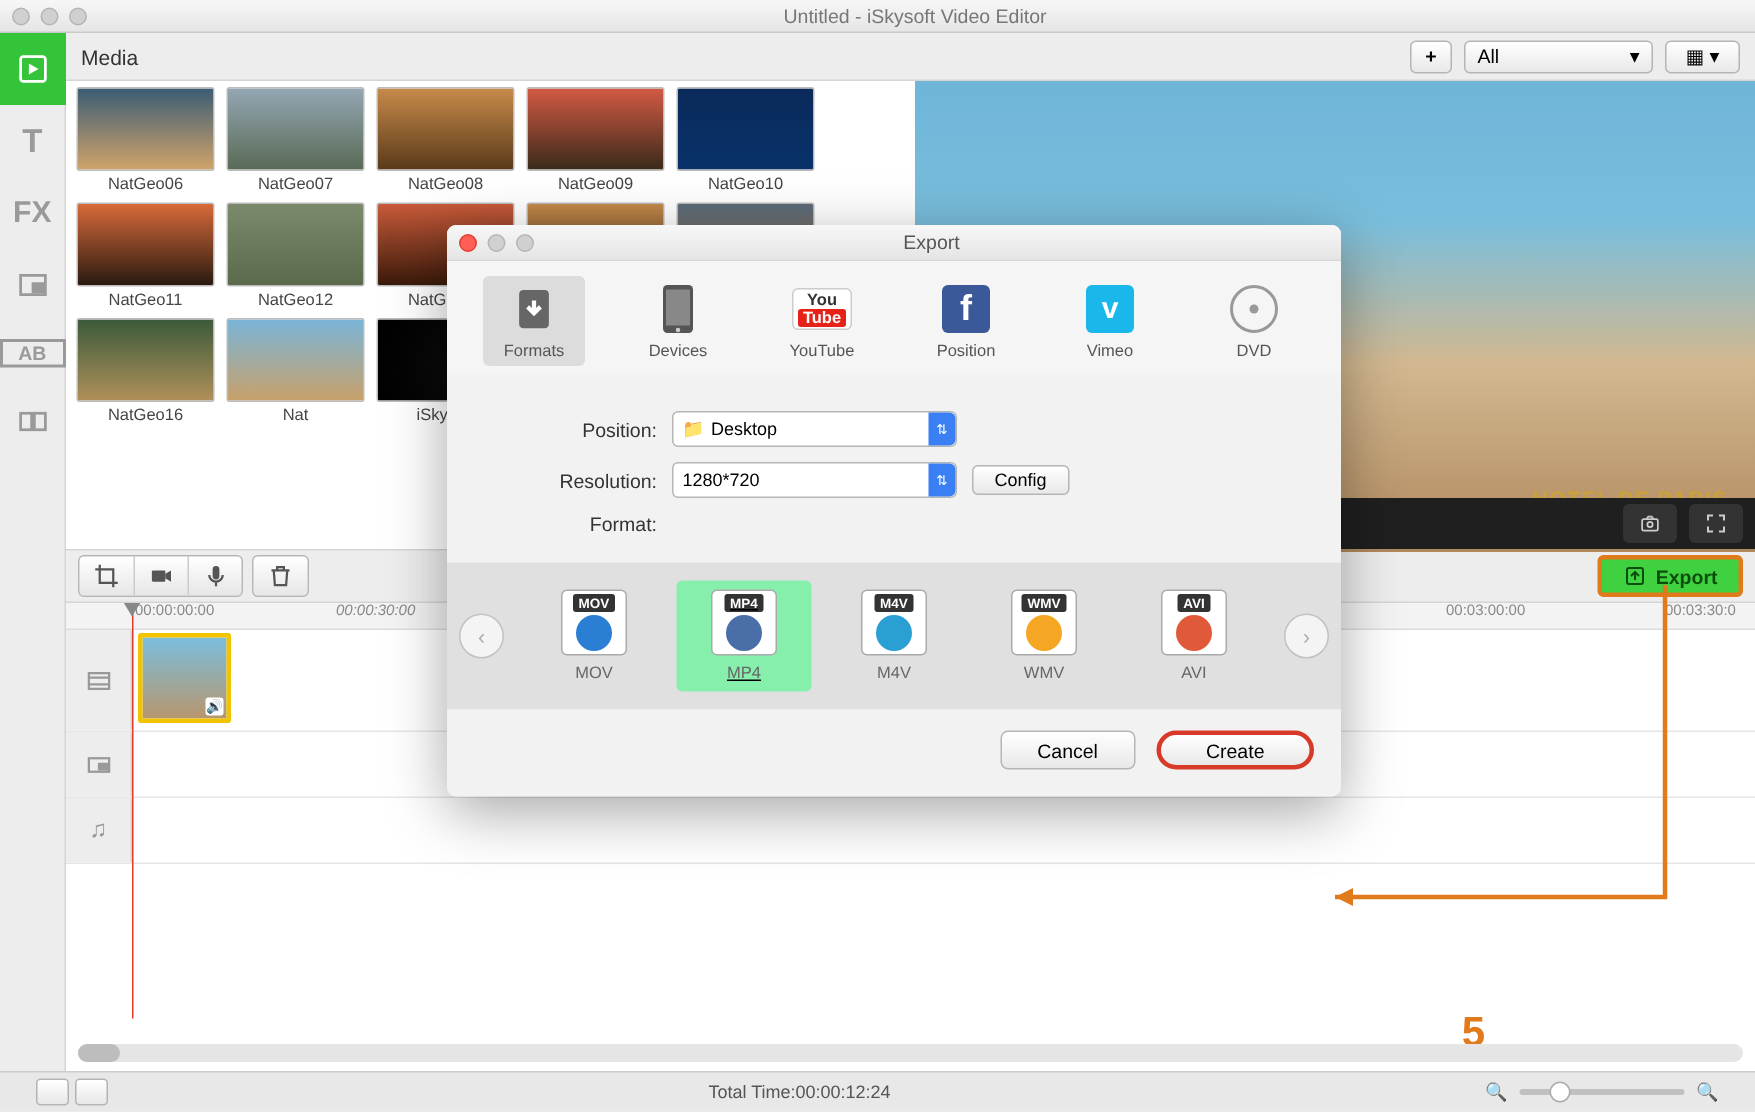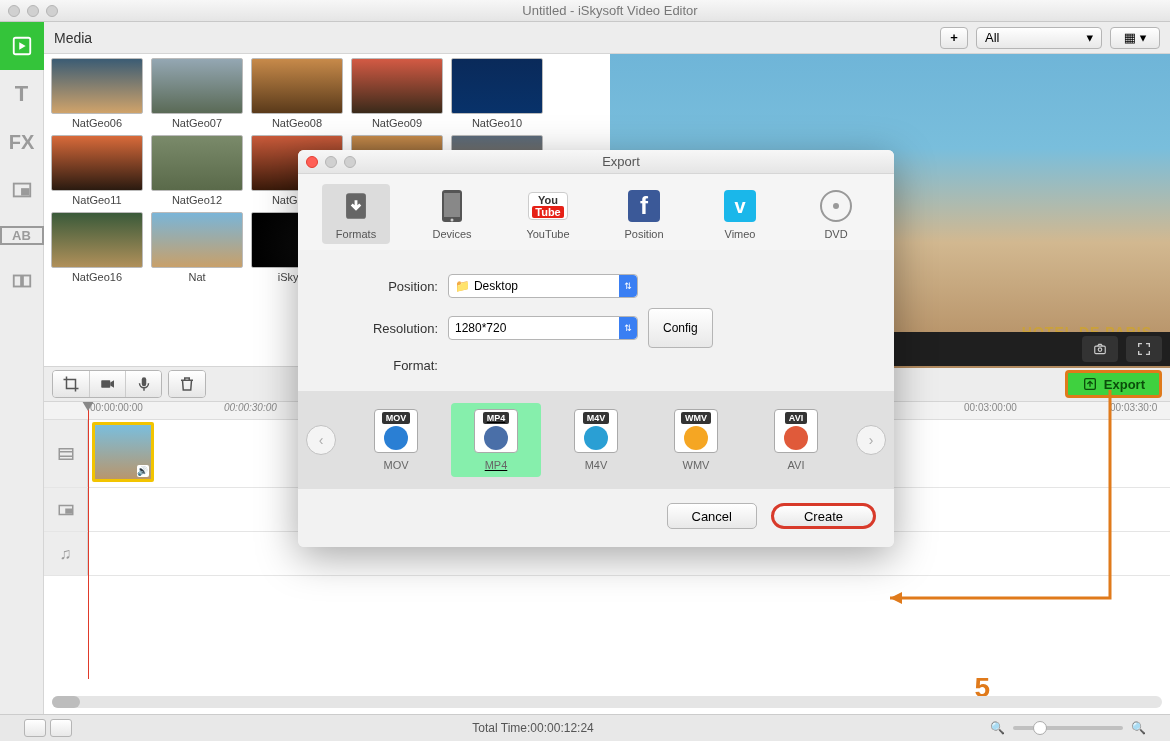--- a/index.html
+++ b/index.html
@@ -70,21 +70,21 @@
 .d-tab { width:68px; display:flex; flex-direction:column; align-items:center; gap:4px; cursor:pointer; padding:4px; border-radius:4px; }
 .d-tab.active { background:#dcdcdc; }
 .d-tab .ic { width:40px; height:36px; display:flex; align-items:center; justify-content:center; }
 .d-tab .lb { font-size:11px; color:#555; }
 .d-form { padding:14px 30px 8px; }
 .d-row { display:flex; align-items:center; margin:10px 0; gap:10px; }
 .d-row label { width:110px; text-align:right; font-size:13px; color:#333; }
 .d-row input[type=text] { flex:0 0 190px; height:22px; border:1px solid #b5b5b5; padding:0 6px; font-size:12px; background:#fff; }
 .d-row .sel { flex:0 0 190px; height:24px; border:1px solid #b5b5b5; border-radius:4px; background:#fff; display:flex; align-items:center; padding:0 6px; font-size:12px; position:relative; cursor:pointer; }
 .d-row .sel .arrow { position:absolute; right:0; top:0; bottom:0; width:18px; background:#3a7ff3; border-radius:0 4px 4px 0; display:flex; align-items:center; justify-content:center; color:#fff; font-size:9px; }
-.d-row .cfg { height:40px; padding:0 14px; border:1px solid #b5b5b5; border-radius:4px; background:linear-gradient(#fff,#e8e8e8); font-size:12px; cursor:pointer; }
+.d-row .cfg { height:20px; padding:0 14px; border:1px solid #b5b5b5; border-radius:4px; background:linear-gradient(#fff,#e8e8e8); font-size:12px; cursor:pointer; }
 .d-formats { background:#e0e0e0; padding:12px 8px; display:flex; align-items:center; gap:10px; }
 .d-formats .navbtn { width:30px; height:30px; border:1px solid #c2c2c2; border-radius:50%; background:#f4f4f4; display:flex; align-items:center; justify-content:center; color:#aaa; cursor:pointer; font-size:14px; }
 .fmt-list { flex:1; display:flex; justify-content:space-around; }
 .fmt { width:90px; display:flex; flex-direction:column; align-items:center; gap:6px; padding:6px 0; border-radius:4px; cursor:pointer; }
 .fmt.selected { background:#86efac;text-decoration:underline; }
 .fmt .fic { width:44px; height:44px; background:#fff; border:1px solid #aaa; border-radius:4px; display:flex; flex-direction:column; align-items:center; justify-content:center; font-size:9px; font-weight:700; }
 .fmt .fic .bar { background:#333; color:#fff; padding:1px 4px; font-size:9px; border-radius:2px; margin-bottom:2px; }
 .fmt .flb { font-size:11px; color:#666; }
 .d-actions { padding:14px 18px 18px; display:flex; justify-content:flex-end; gap:14px; background:#f2f2f2; }
 .d-actions button { height:26px; padding:0 24px; border:1px solid #b5b5b5; border-radius:5px; background:linear-gradient(#fff,#e8e8e8); font-size:13px; cursor:pointer; }

